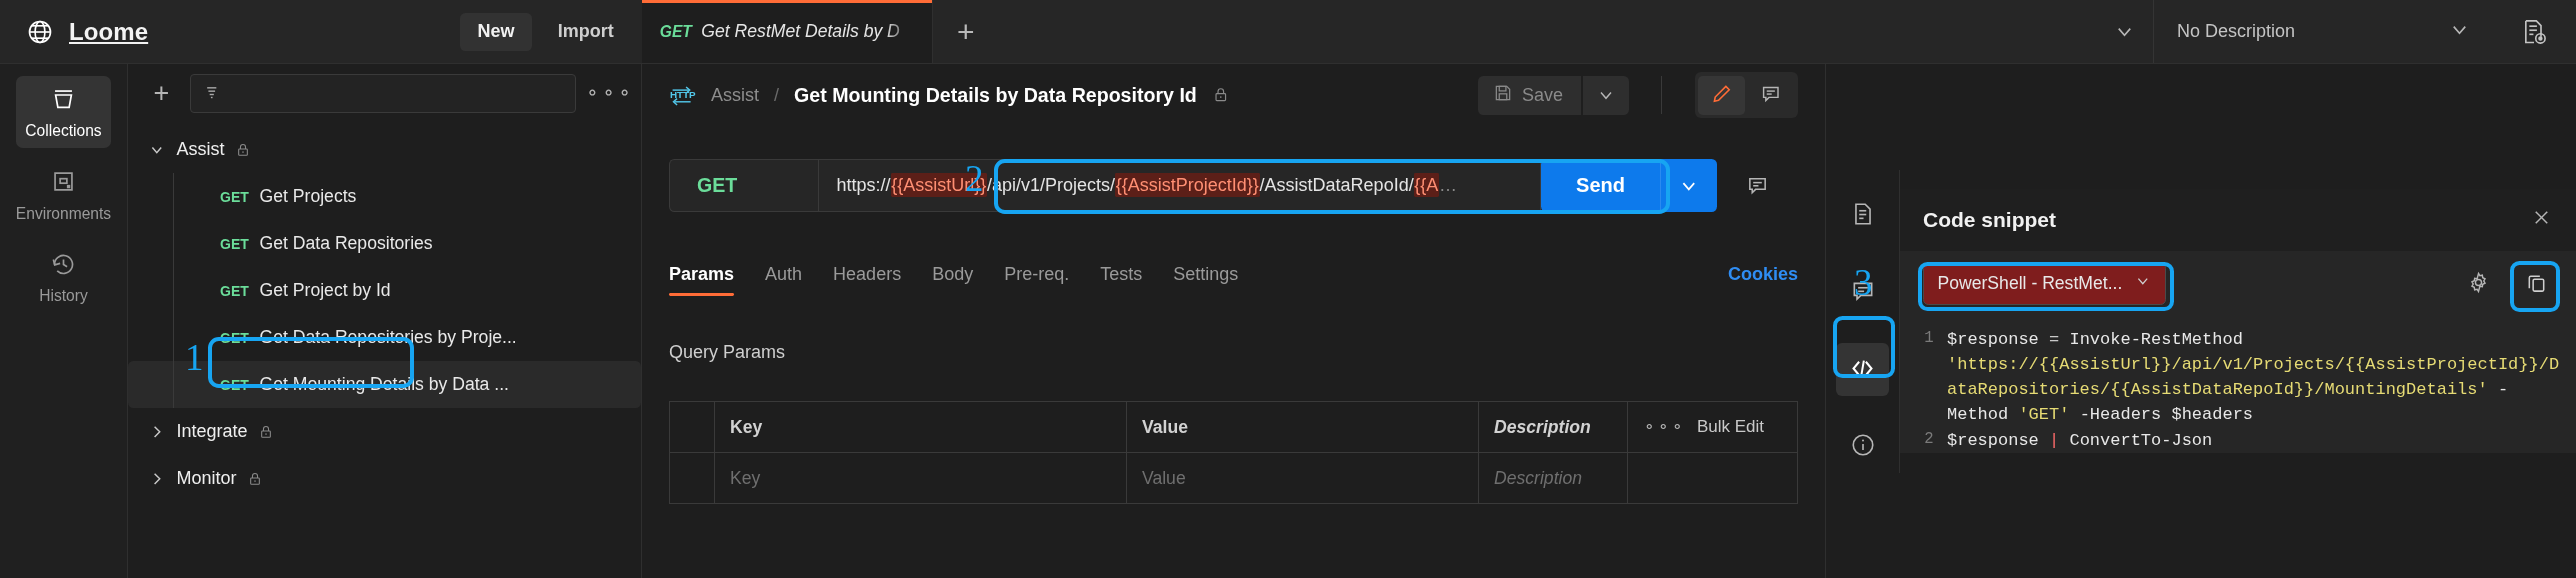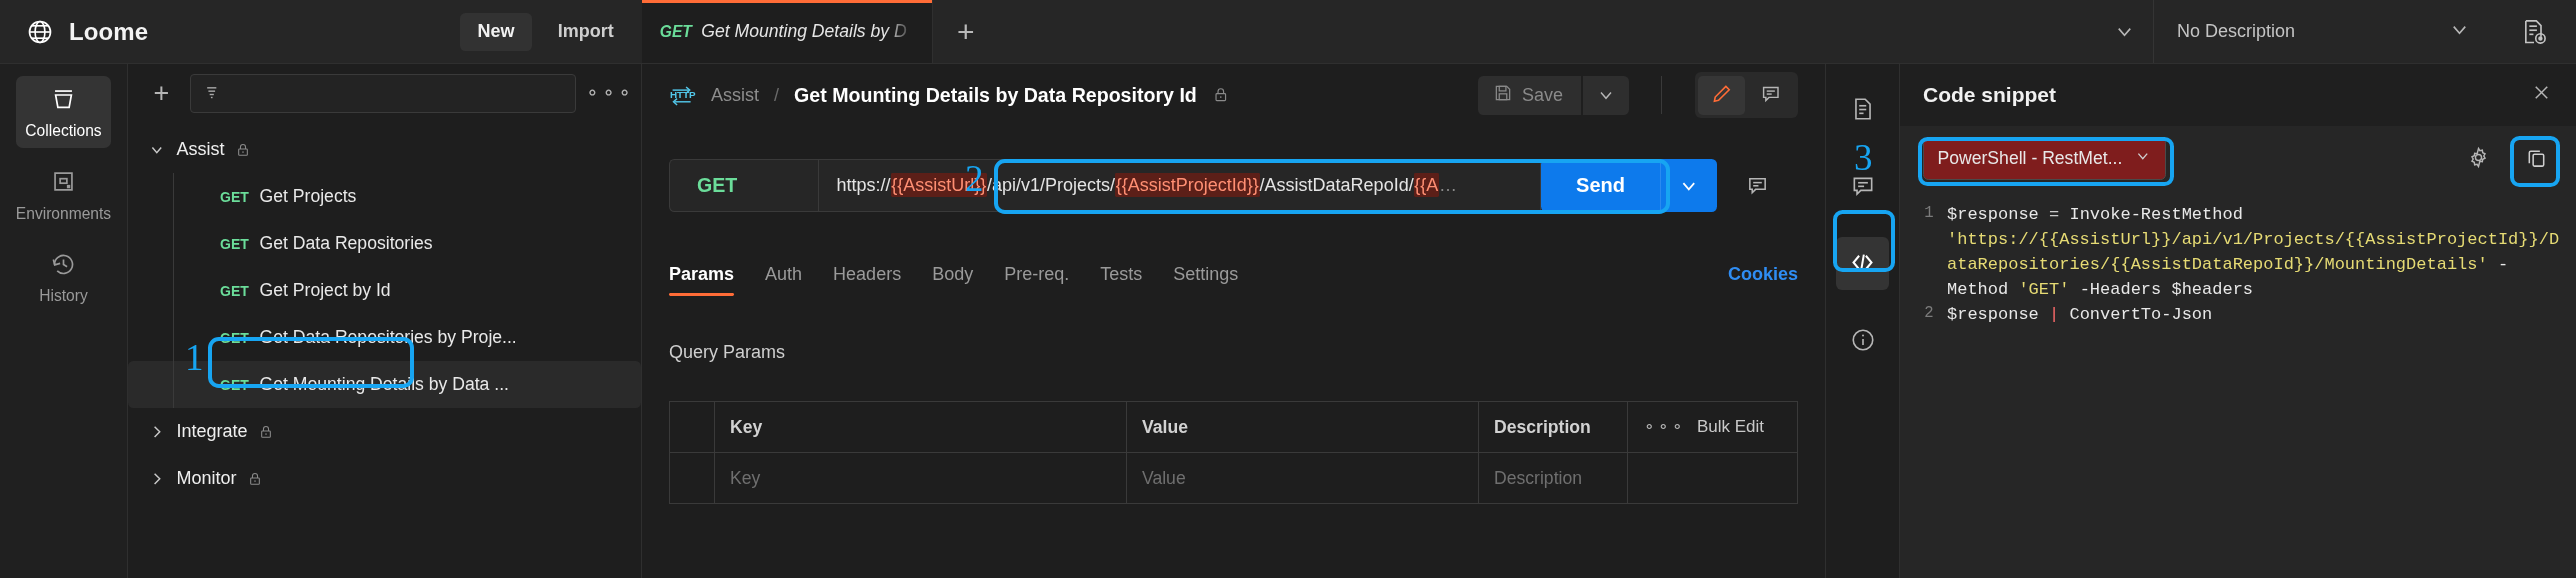--- a/index.html
+++ b/index.html
@@ -17,21 +17,21 @@
     height: 64px; min-height: 64px;
     background: #262626;
     display: flex; align-items: stretch;
     border-bottom: 0.7px solid #2f2f2f;
   }
   .brand {
     width: 460px; display: flex; align-items: center; gap: 15px;
     padding-left: 26px;
   }
   .globe { width: 28px; height: 28px; }
-  .brand-name { font-size: 24px; font-weight: 700; color: #f3f3f3; letter-spacing: 0.1px;}
+  .brand-name { font-size: 24px; font-weight: 700; color: #f3f3f3; letter-spacing: 0.1px; text-decoration: underline;}
 
   .topbtns { display: flex; align-items: center; gap: 8px; padding-right: 10.8px; }
   .tbtn {
     height: 38px; padding: 0 17.6px; border-radius: 5.4px;
     display: flex; align-items: center; justify-content: center;
     font-size: 18px; font-weight: 700; color: #cfcfcf; background: transparent;
   }
   .tbtn.solid { background: #323232; color: #f2f2f2; }
 
   .tabstrip { flex: 1; display: flex; align-items: stretch; min-width: 0; }
@@ -174,29 +174,29 @@
   .tabsrow .spacer { flex: 1; }
   .cookies { font-size: 18px; color: #2f8df3; font-weight: 700; padding-bottom: 10.8px; }
 
   .qp-title { font-size: 18px; color: #cfcfcf; padding: 23px 27px 15px; }
   .table { margin: 0 27px; border: 0.7px solid #3a3a3a; border-bottom: none; }
   .trow { display: flex; height: 51px; border-bottom: 0.7px solid #3a3a3a; }
   .tcell { border-right: 0.7px solid #3a3a3a; display: flex; align-items: center; padding: 0 15px; font-size: 17.6px; }
   .c-check { width: 45px; }
   .c-key { width: 412px; }
   .c-val { width: 352px; }
-  .c-desc { flex: 1; }
+  .c-desc { flex: 1; font-style: italic; }
   .c-bulk { width: 169px; border-right: none; gap: 12px; justify-content: flex-start; }
   .th { color: #d2d2d2; font-weight: 700; }
   .td-ph { color: #6f6f6f; }
   .bulk { color: #c9c9c9; font-size: 17px; }
   .dots3 { color: #b5b5b5; letter-spacing: 1.4px; font-size: 15px; }
 
   
-  .rightwrap { display: flex; border-left: 0.7px solid #2f2f2f; }
+  .rightwrap { display: flex; border-left: 0.7px solid #2f2f2f; align-items: center; }
   .rpanel-rail {
     width: 74px; min-width: 74px; background: #1e1e1e; border-right: 0.7px solid #2f2f2f;
     display: flex; flex-direction: column; align-items: center; padding-top: 19px; gap: 24px;
     position: relative;
   }
   .rr-item { width: 53px; height: 53px; border-radius: 6px; display:flex; align-items:center; justify-content:center;}
   .rr-item.active { background: #343434; }
   .rpanel {
     width: 676px; min-width: 676px; background: #1f1f1f; display: flex; flex-direction: column;
     position: relative;
@@ -251,21 +251,21 @@
     </div>
 
     <div class="topbtns">
       <div class="tbtn solid">New</div>
       <div class="tbtn">Import</div>
     </div>
 
     <div class="tabstrip">
       <div class="tab active">
         <span class="tab-method">GET</span>
-        <span class="tab-title">Get Mounting Details by D</span>
+        <span class="tab-title">Get RestMet Details by D</span>
       </div>
       <div class="tab-plus">+</div>
       <div class="topbar-spacer"></div>
       <div class="caret-btn">
         <svg width="23" height="23" viewBox="0 0 24 24" fill="none" stroke="#b6b6b6" stroke-width="1.7">
             <polyline points="6,9 12,16 18,9"></polyline>
           </svg>
       </div>
     </div>
 

